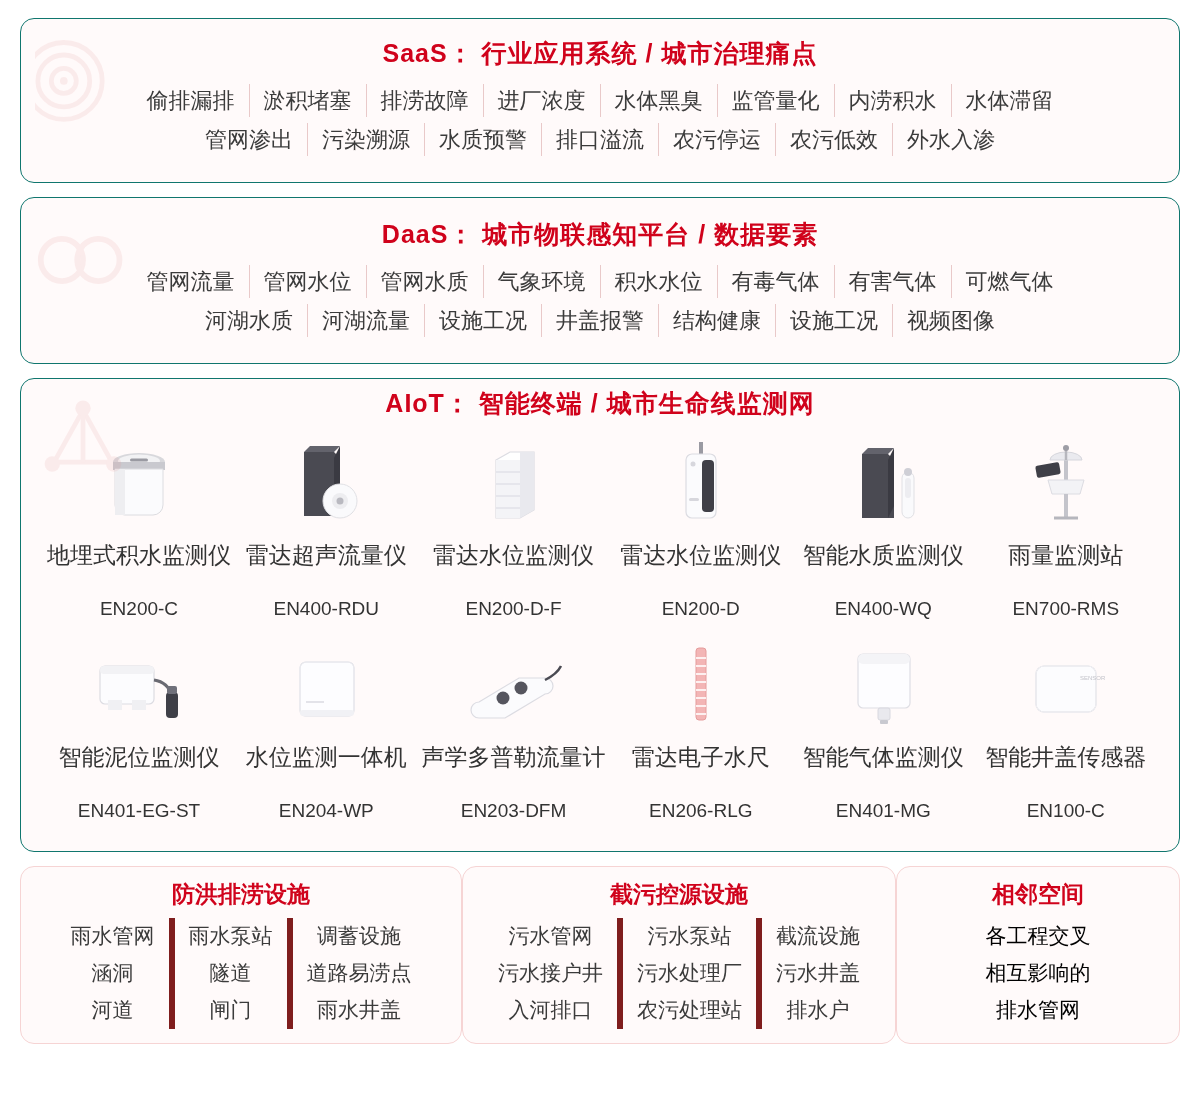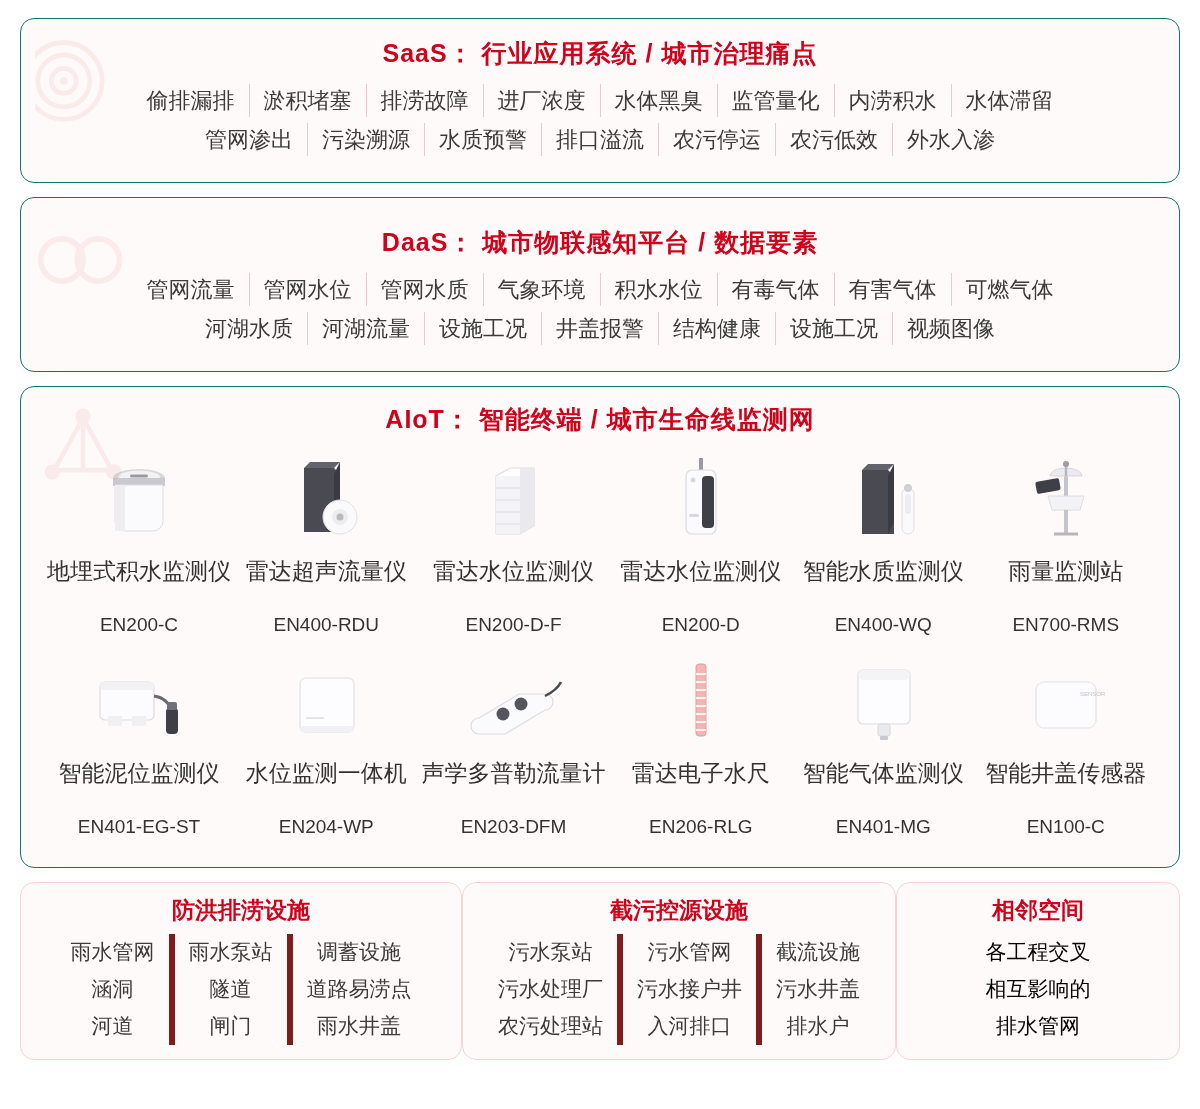--- a/index.html
+++ b/index.html
@@ -18,22 +18,22 @@
 
   .panel {
     position: relative;
     border: 1px solid #0f766e;
     border-radius: 14px;
     background: #fffafa;
     margin-bottom: 14px;
     overflow: hidden;
   }
   .panel.saas { padding: 18px 22px 20px; }
-  .panel.daas { padding: 28px 22px 20px; }
-  .panel.aiot { padding: 16px 22px 18px; background: #fffafa; }
+  .panel.daas { padding: 20px 22px 20px; }
+  .panel.aiot { padding: 8px 22px 18px; background: #fffafa; }
 
   .panel-title {
     text-align: center;
     color: #d0021b;
     font-size: 25px;
     font-weight: bold;
     letter-spacing: 1px;
     margin-bottom: 14px;
   }
 
@@ -434,28 +434,28 @@
           <div class="cell">道路易涝点</div>
           <div class="cell">雨水井盖</div>
         </div>
       </div>
     </section>
 
     <section class="bpanel p2">
       <div class="bpanel-title">截污控源设施</div>
       <div class="cols">
         <div class="col">
+          <div class="cell">污水管网</div>
+          <div class="cell">污水接户井</div>
+          <div class="cell">入河排口</div>
+        </div>
+        <div class="col">
           <div class="cell">污水泵站</div>
           <div class="cell">污水处理厂</div>
           <div class="cell">农污处理站</div>
-        </div>
-        <div class="col">
-          <div class="cell">污水管网</div>
-          <div class="cell">污水接户井</div>
-          <div class="cell">入河排口</div>
         </div>
         <div class="col">
           <div class="cell">截流设施</div>
           <div class="cell">污水井盖</div>
           <div class="cell">排水户</div>
         </div>
       </div>
     </section>
 
     <section class="bpanel p3">

